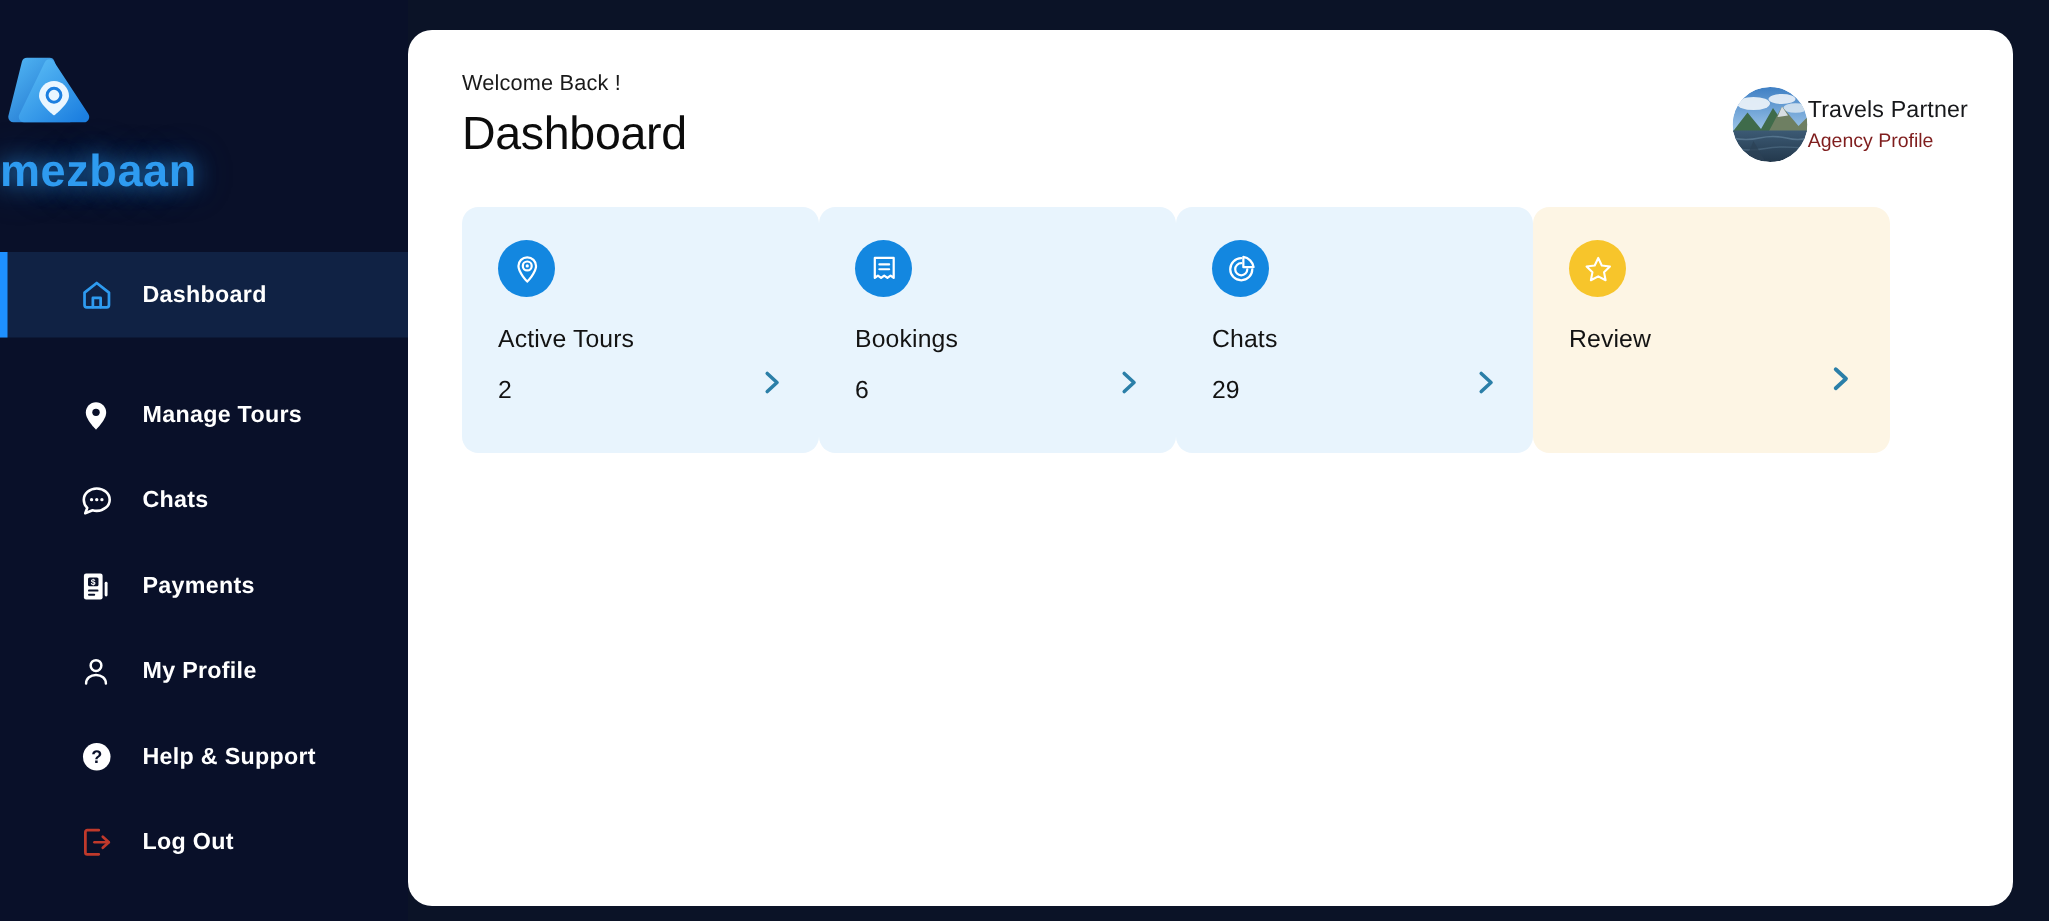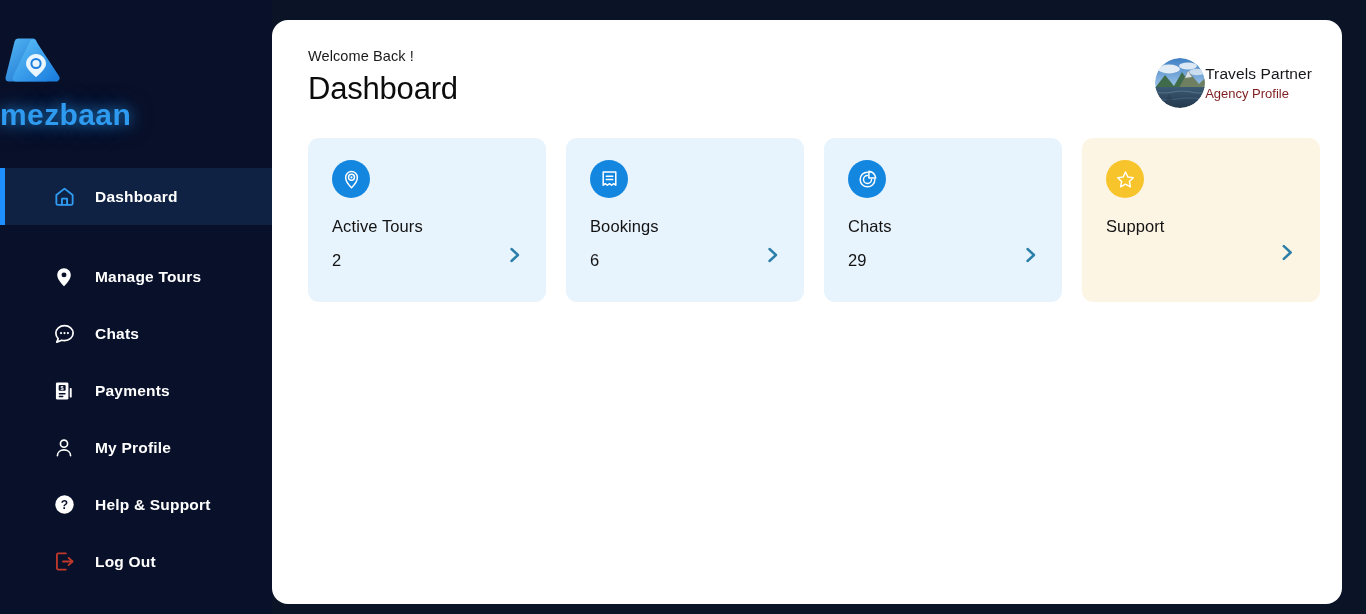--- a/index.html
+++ b/index.html
@@ -150,21 +150,20 @@
   }
   #profile-role {
     margin-top: 3px;
     font-size: 13px;
     color: #7f1d1d;
   }
 
   
   #cards {
     display: flex;
-    gap: 20px;
     padding: 0 22px 0 36px;
   }
 
   .card {
     width: 238px;
     height: 164px;
     border-radius: 11px;
     position: relative;
     padding: 22px 20px 0 24px;
     cursor: pointer;
@@ -421,21 +420,21 @@
       </span>
     </div>
 
     <div class="card cream">
       <div class="card-icon yellow">
         <svg width="21" height="21" viewBox="0 0 24 24" fill="none" stroke="#FFFFFF" stroke-width="1.6" stroke-linejoin="round">
           <path d="M12 3.4 L14.7 9.1 L20.9 9.9 L16.4 14.2 L17.6 20.4
                    L12 17.4 L6.4 20.4 L7.6 14.2 L3.1 9.9 L9.3 9.1 Z"></path>
         </svg>
       </div>
-      <div class="card-label">Support</div>
+      <div class="card-label">Review</div>
       <div class="card-value"></div>
       <span class="card-chevron">
         <svg width="17" height="19" viewBox="0 0 16 18" fill="none" stroke="#2B7FA8" stroke-width="2.4" stroke-linecap="round" stroke-linejoin="round">
           <path d="M4.5 3 L11 9 L4.5 15"></path>
         </svg>
       </span>
     </div>
 
   </div>
 </div>

